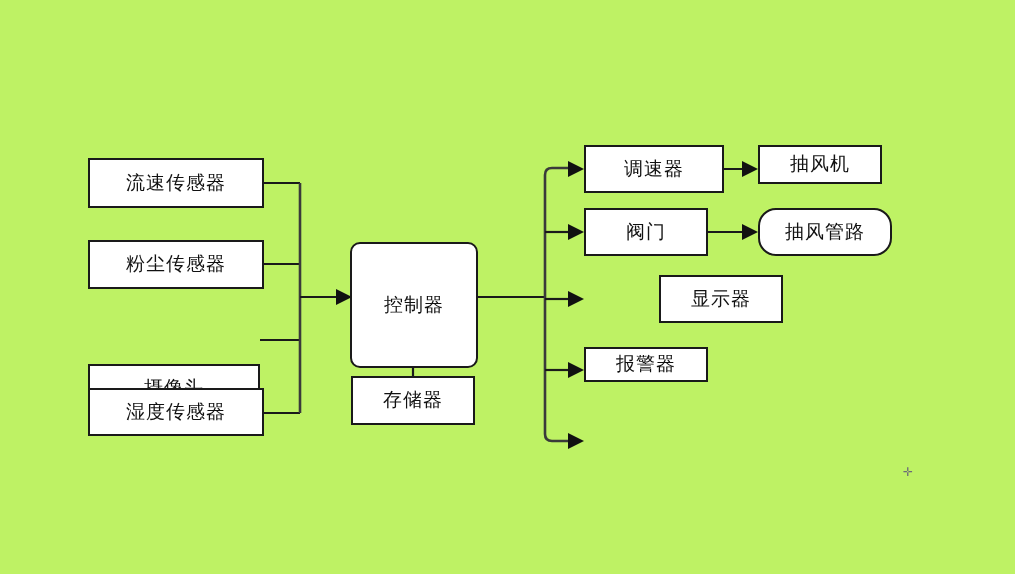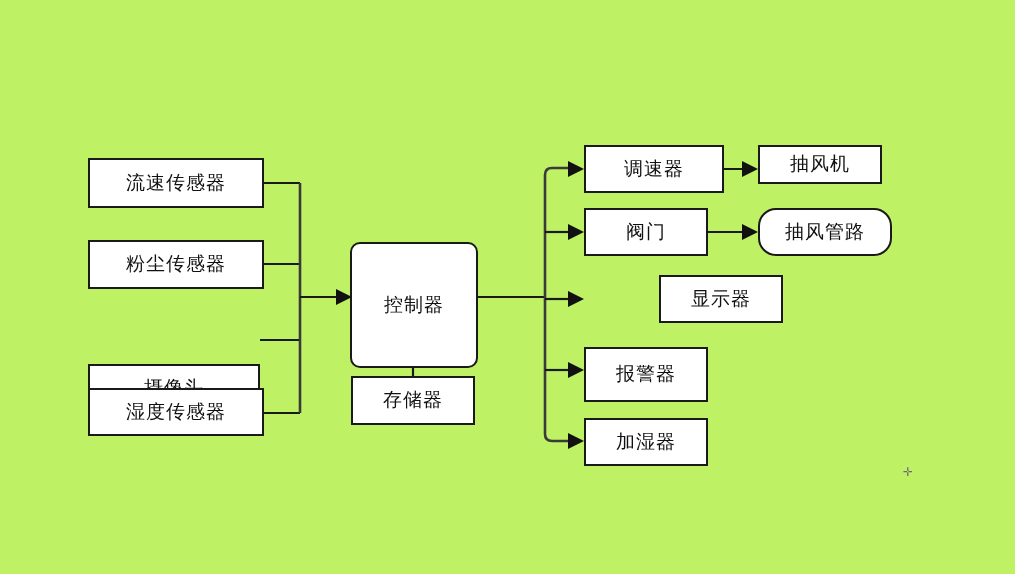--- a/index.html
+++ b/index.html
@@ -140,25 +140,22 @@
 
   <div class="node" style="left:584px; top:145px; width:140px; height:48px;">
     <span class="node-label">调速器</span>
   </div>
   <div class="node" style="left:584px; top:208px; width:124px; height:48px;">
     <span class="node-label">阀门</span>
   </div>
   <div class="node" style="left:611px; top:275px; width:124px; height:48px;margin-left:48px;">
     <span class="node-label">显示器</span>
   </div>
-  <div class="node" style="left:584px; top:347px; width:124px; height:55px;text-align:right;">
+  <div class="node" style="left:584px; top:347px; width:124px; height:35px;text-align:right;">
     <span class="node-label">报警器</span>
-  </div>
-  <div class="node" style="left:584px; top:418px; width:124px; height:48px;">
-    <span class="node-label">加湿器</span>
   </div>
 
   <div class="node" style="left:758px; top:145px; width:124px; height:39px;">
     <span class="node-label">抽风机</span>
   </div>
   <div class="node" style="left:758px; top:208px; width:134px; height:48px;border-radius:18px;">
     <span class="node-label">抽风管路</span>
   </div>
 
   <span class="speck" style="left:903px; top:466px;">✛</span>

